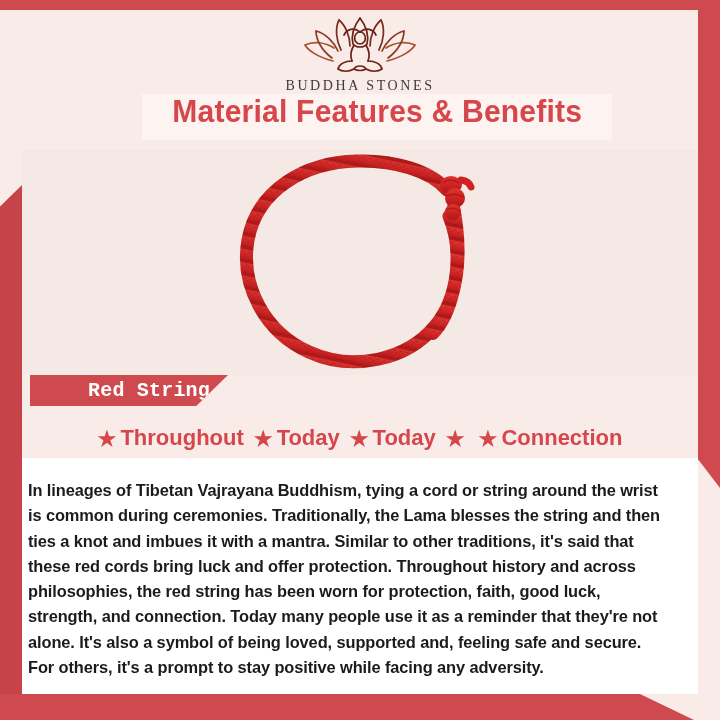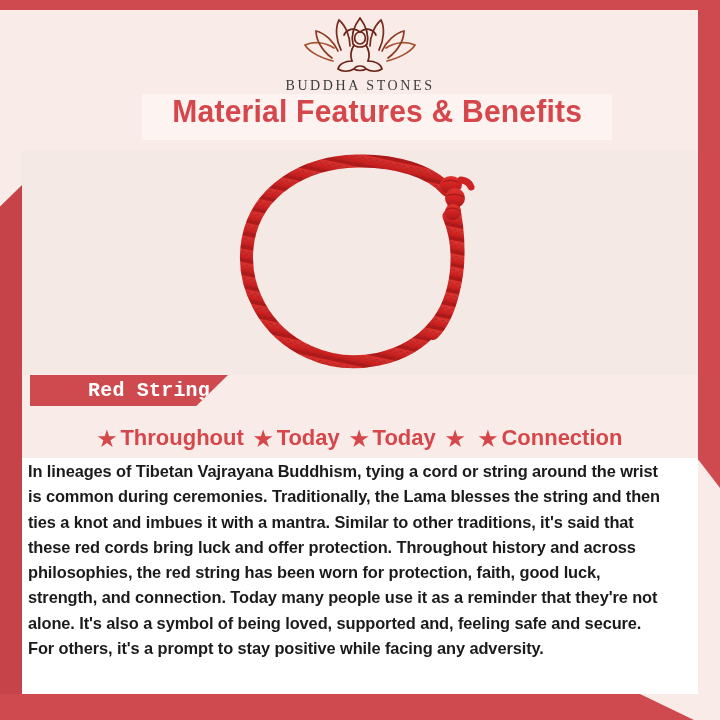--- a/index.html
+++ b/index.html
@@ -150,21 +150,21 @@
     color: #d6474c;
   }
 
   
   .desc-panel {
     position: absolute;
     left: 22px; top: 458px;
     width: 676px; height: 236px;
     background: #ffffff;
     box-sizing: border-box;
-    padding: 1px 28px 0 6px;
+    padding: 20px 28px 0 6px;
   }
   .desc-text {
     margin: 0;
     font-family: "Liberation Sans", sans-serif;
     font-size: 16.4px;
     line-height: 25.3px;
     color: #1b1b1b;
     font-weight: bold;
     text-align: left;
     letter-spacing: -0.1px;

